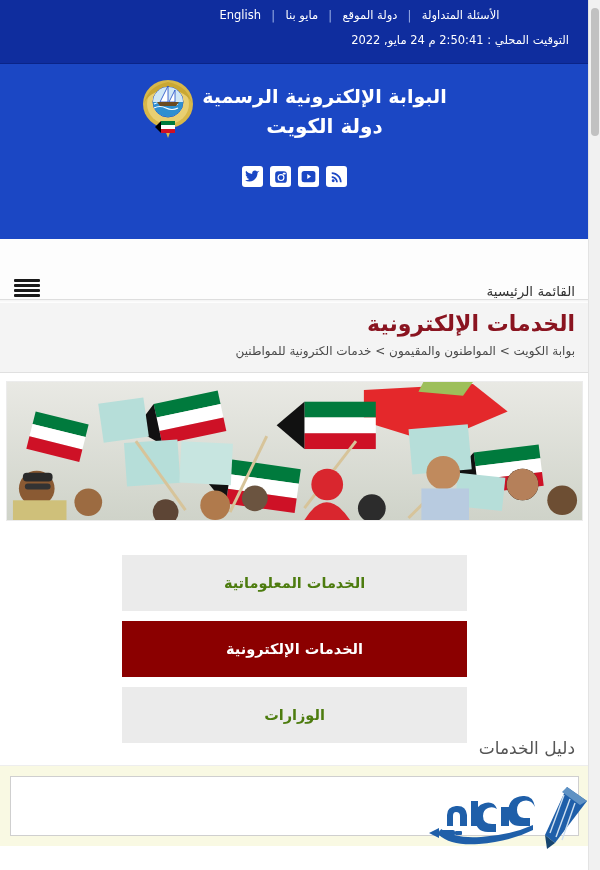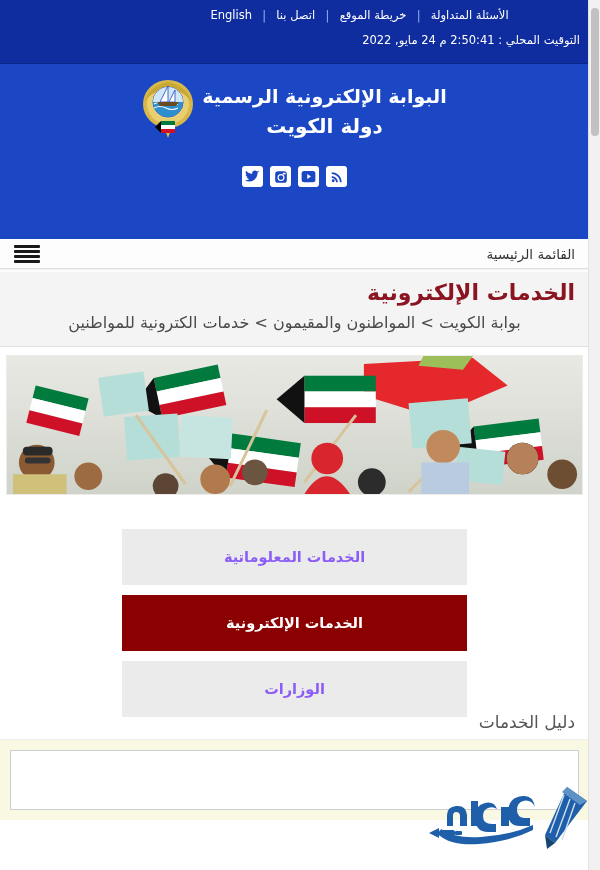--- a/index.html
+++ b/index.html
@@ -67,21 +67,21 @@
     padding: 0 10px;
     white-space: nowrap;
   }
   .topbar-sep {
     color: #8fa4e0;
     font-size: 13px;
     line-height: 1;
   }
   .topbar-time {
     position: absolute;
-    right: 9px;
+    right: 20px;
     top: 33px;
     font-size: 11.5px;
     color: #ffffff;
     white-space: nowrap;
     direction: rtl;
     text-align: right;
   }
 
   
   .brandband {
@@ -141,26 +141,26 @@
     display: flex;
     align-items: center;
     justify-content: center;
     color: #1b47c4;
     cursor: pointer;
   }
   .social-btn svg { display: block; }
 
   
   .menubar {
-    height: 30px;
+    height: 61px;
     background: #fdfdfd;
     border-bottom: 1px solid #dedede;
     display: flex;
     flex-direction: row;
-    align-items: center;
+    align-items: flex-end;
     justify-content: space-between;
     padding: 0 14px 0 14px;
     box-sizing: border-box;
     position: relative;
   }
   .menubar::after {
     content: "";
     position: absolute;
     left: 0; right: 0; bottom: -4px;
     height: 3px;
@@ -199,23 +199,23 @@
   }
   .page-title {
     color: #8a1420;
     font-size: 22px;
     font-weight: bold;
     text-align: right;
     margin: 0 0 6px 0;
     line-height: 1.25;
   }
   .breadcrumb {
-    font-size: 16px;
+    font-size: 12px;
     color: #4a4a4a;
-    text-align: center;
+    text-align: right;
     direction: rtl;
     white-space: nowrap;
   }
 
   
   .banner-wrap {
     background: #ffffff;
     padding: 8px 6px 0 6px;
   }
   .banner {
@@ -247,21 +247,21 @@
     align-items: center;
     justify-content: center;
     font-size: 14.5px;
     font-weight: bold;
     direction: rtl;
     cursor: pointer;
     box-sizing: border-box;
   }
   .cat.inactive {
     background: #ebebeb;
-    color: #8b5cf6;
+    color: #4d7c0f;
   }
   .cat.active {
     background: #8b0000;
     color: #ffffff;
   }
 
   
   .panel {
     background: #f9f9e3;
     padding: 10px;
@@ -299,23 +299,23 @@
 </style>
 </head>
 <body>
 
 <div class="viewport">
 
   <div class="topbar">
     <div class="topbar-links">
       <a href="#">الأسئلة المتداولة</a>
       <span class="topbar-sep">|</span>
-      <a href="#">خريطة الموقع</a>
+      <a href="#">دولة الموقع</a>
       <span class="topbar-sep">|</span>
-      <a href="#">اتصل بنا</a>
+      <a href="#">مايو بنا</a>
       <span class="topbar-sep">|</span>
       <a href="#">English</a>
     </div>
     <div class="topbar-time">التوقيت المحلي : 2:50:41 م 24 مايو, 2022</div>
   </div>
 
   <div class="brandband">
     <div class="brand-inner">
       <div class="brand-text">
         <div class="brand-title">البوابة الإلكترونية الرسمية</div>

